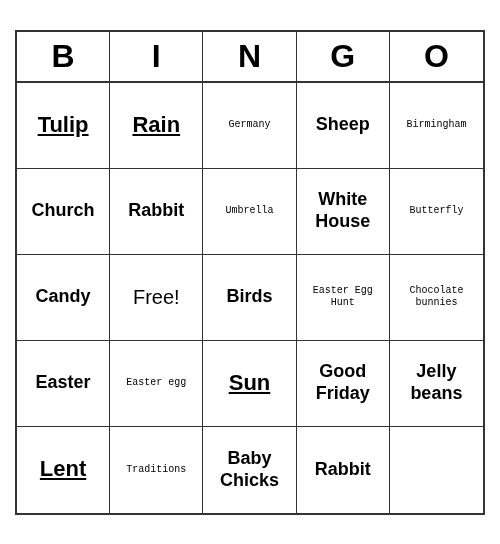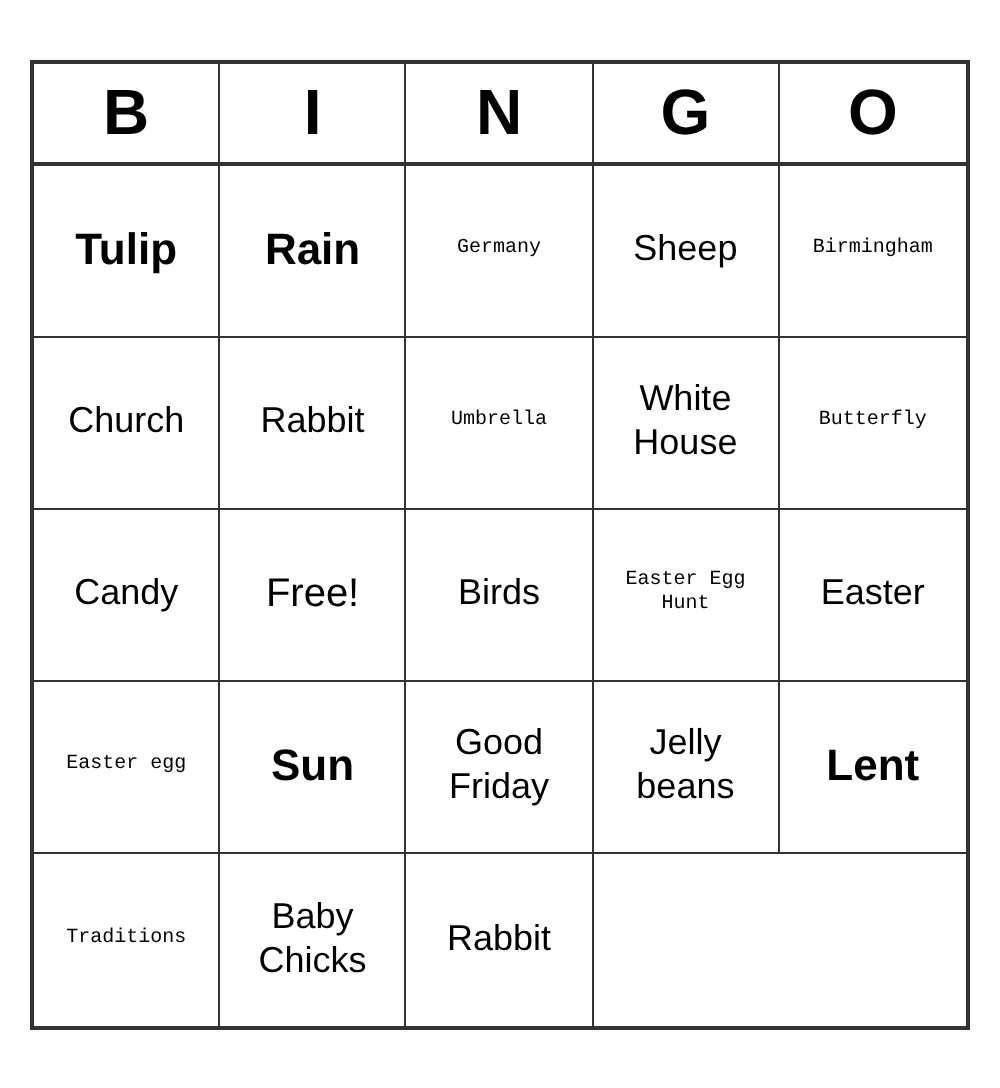--- a/index.html
+++ b/index.html
@@ -47,22 +47,22 @@
       padding: 4px;
       font-size: 14px;
       line-height: 1.2;
     }
     .bingo-cell:nth-child(5n) {
       border-right: none;
     }
     .bingo-cell:nth-child(n+21) {
       border-bottom: none;
     }
-    .bingo-cell.large { font-size: 22px; font-weight: bold; }
-    .bingo-cell.medium { font-size: 18px; font-weight: normal; }
+    .bingo-cell.large { font-size: 22px; font-weight: bold; text-decoration: underline; }
+    .bingo-cell.medium { font-size: 18px; font-weight: bold; }
     .bingo-cell.small { font-size: 10px; font-family: Liberation Mono, monospace; }
     .bingo-cell.free { font-size: 20px; font-weight: normal; }
   </style>
 </head>
 <body>
 
 <div class="bingo-card">
   <div class="bingo-header">
   <div class="bingo-header-cell">B</div>
       <div class="bingo-header-cell">I</div>
@@ -78,20 +78,21 @@
       <div class="bingo-cell small">Birmingham</div>
       <div class="bingo-cell medium">Church</div>
       <div class="bingo-cell medium">Rabbit</div>
       <div class="bingo-cell small">Umbrella</div>
       <div class="bingo-cell medium">White House</div>
       <div class="bingo-cell small">Butterfly</div>
       <div class="bingo-cell medium">Candy</div>
       <div class="bingo-cell free">Free!</div>
       <div class="bingo-cell medium">Birds</div>
       <div class="bingo-cell small">Easter Egg Hunt</div>
+      <div class="bingo-cell small">Chocolate bunnies</div>
       <div class="bingo-cell medium">Easter</div>
       <div class="bingo-cell small">Easter egg</div>
       <div class="bingo-cell large">Sun</div>
       <div class="bingo-cell medium">Good Friday</div>
       <div class="bingo-cell medium">Jelly beans</div>
       <div class="bingo-cell large">Lent</div>
       <div class="bingo-cell small">Traditions</div>
       <div class="bingo-cell medium">Baby Chicks</div>
       <div class="bingo-cell medium">Rabbit</div>
     </div>

